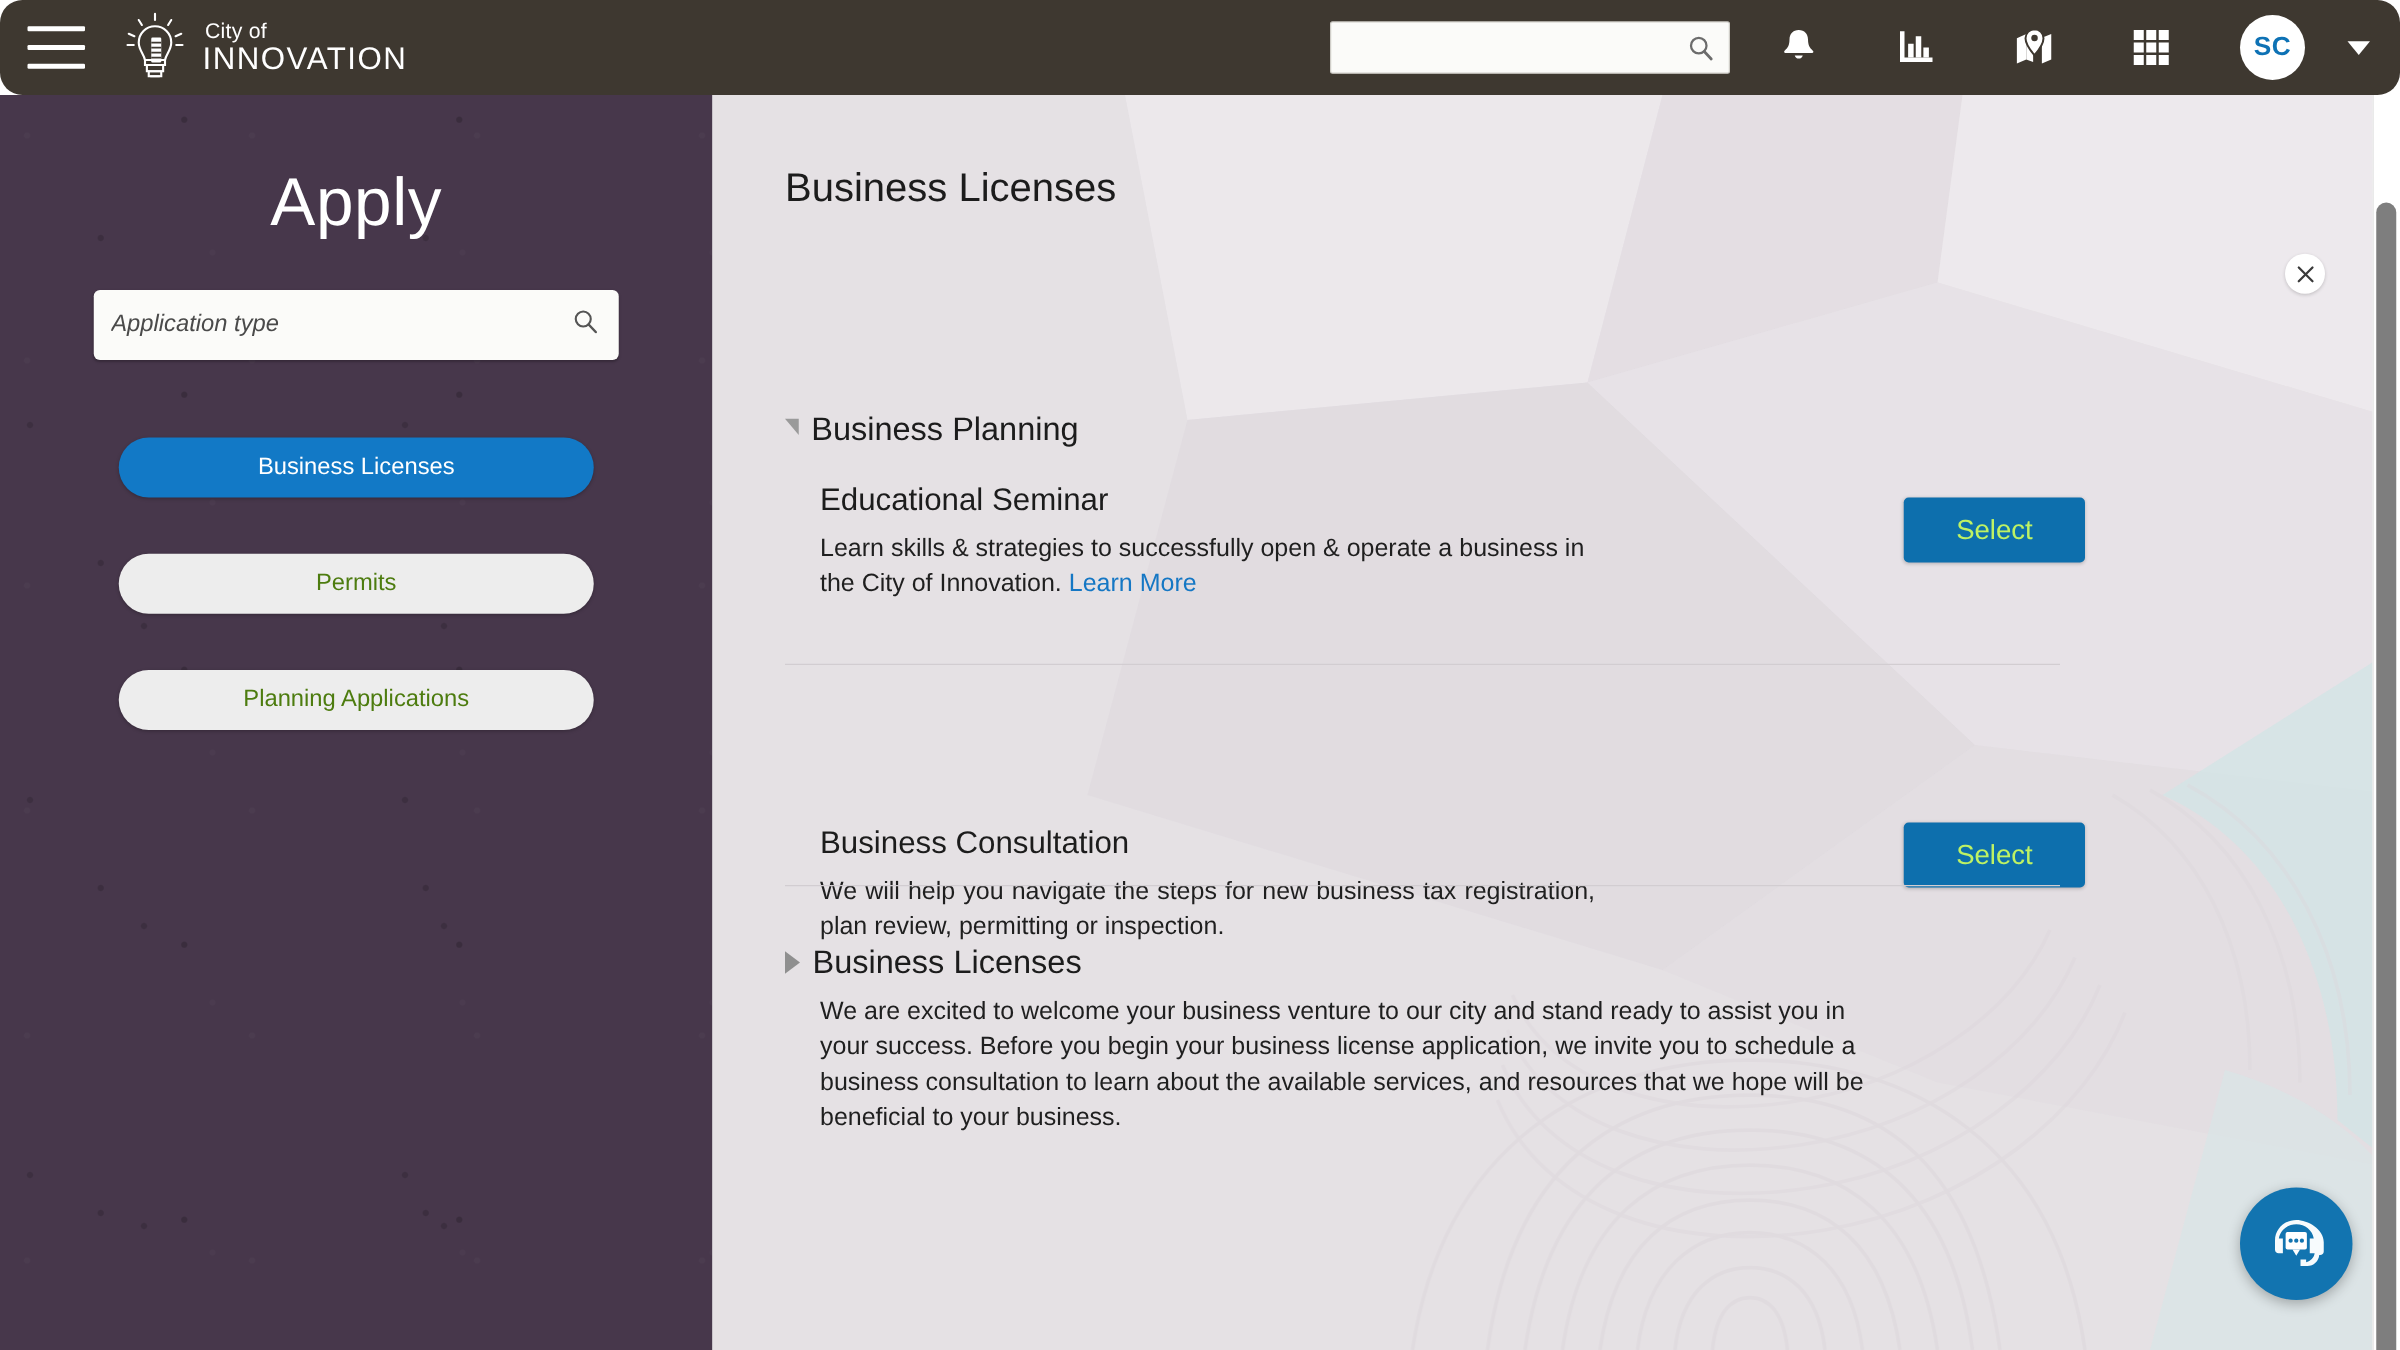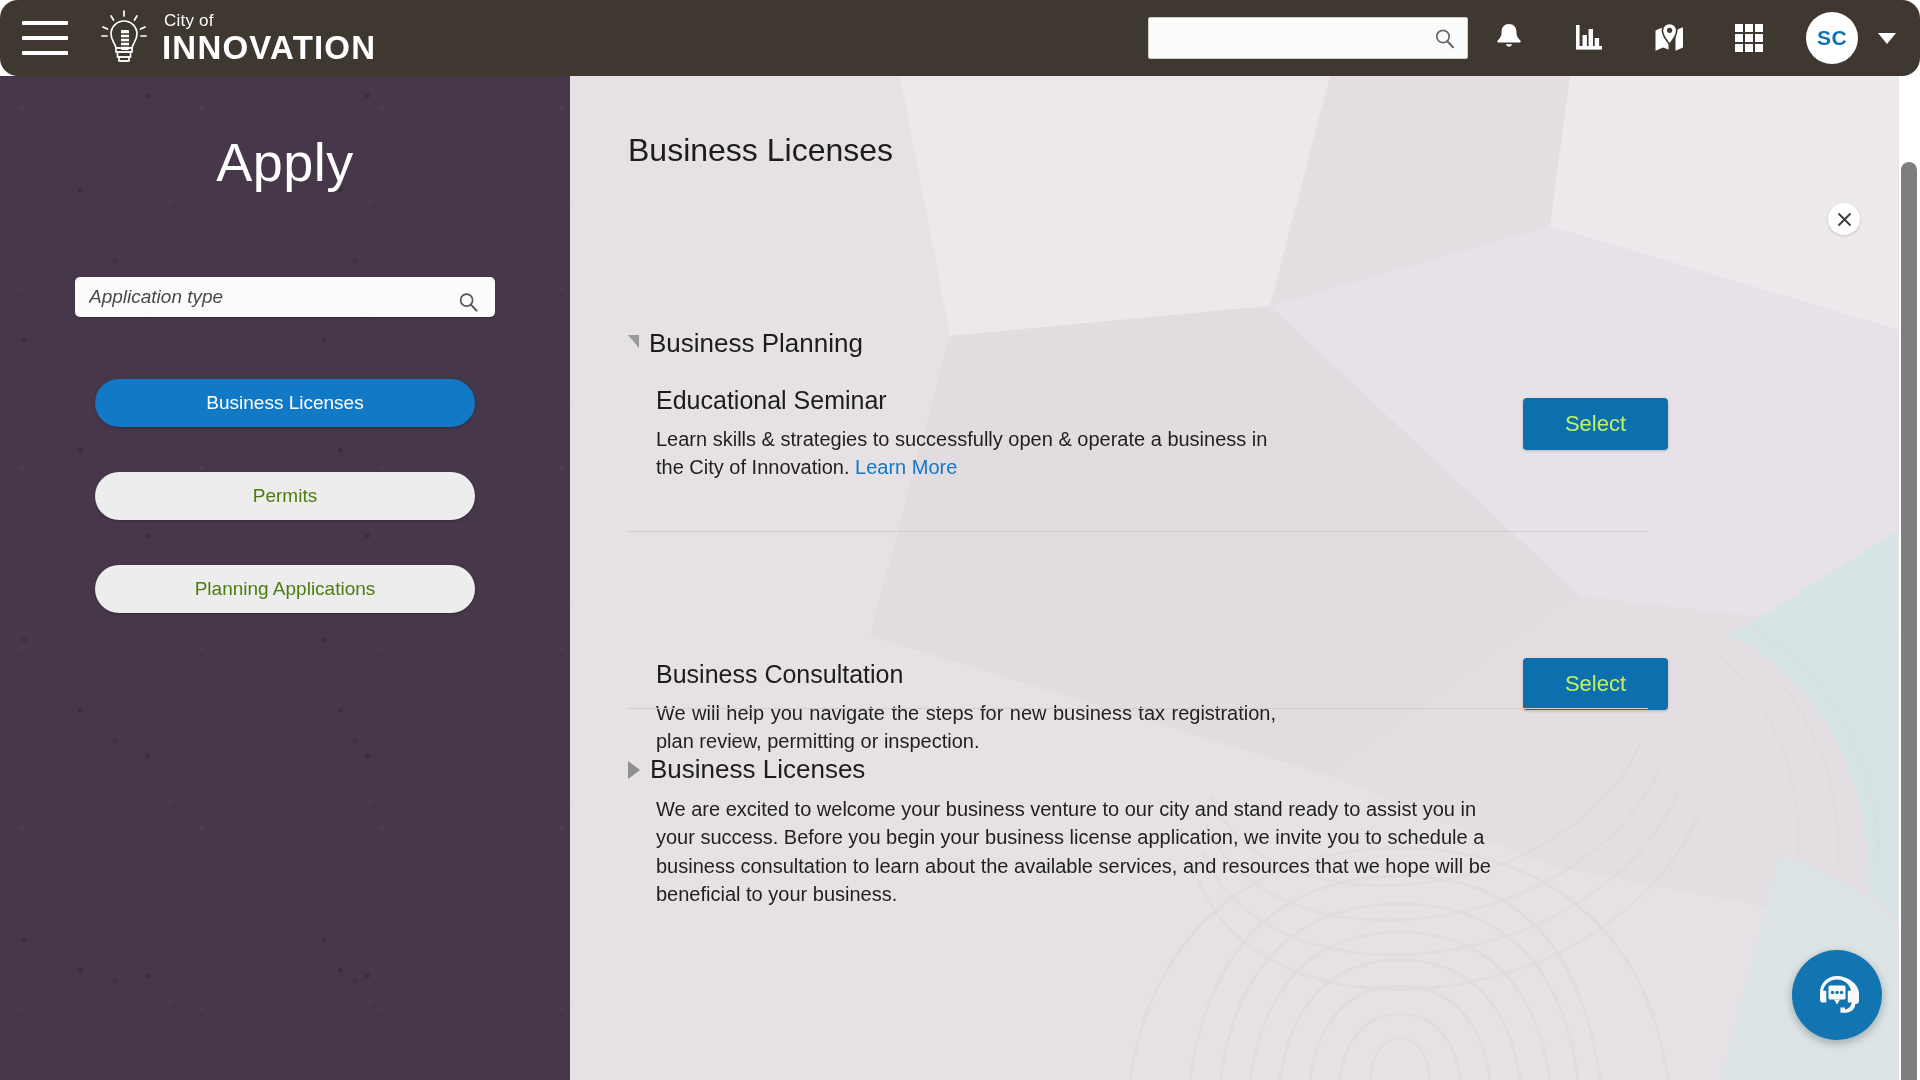--- a/index.html
+++ b/index.html
@@ -26,25 +26,25 @@
   .hamburger span { display:block; width: 46px; height: 4px; background: #ffffff; border-radius: 1px;}
 
   .brand { display: flex; align-items: center; gap: 12px; }
   .bulb { width: 52px; height: 60px; display:block; }
   .brandtext { display:flex; flex-direction: column; line-height: 1; color:#fff; }
   .brandtext .small {
     font-size: 17px; letter-spacing: .2px; font-weight: 400;
     margin-bottom: 2px; margin-left: 2px;
   }
   .brandtext .big {
-    font-size: 33px; font-weight: 700; letter-spacing: 1.2px;
+    font-size: 25px; font-weight: 400; letter-spacing: 1.2px;
   }
 
   .topright {
-    margin-left: auto; display:flex; align-items:center; gap: 2px;
+    margin-left: auto; display:flex; align-items:center; gap: 16px;
     padding-right: 14px;
   }
   .searchwrap {
     position: relative; width: 320px; height: 42px;
     background: #fbfbf9; border: 1px solid #cfcdc8; border-radius: 2px;
     display:flex; align-items:center;
   }
   .searchwrap input {
     border: none; outline: none; background: transparent;
     width: 100%; height: 100%; padding: 0 40px 0 10px;
@@ -79,21 +79,21 @@
       radial-gradient(circle at 85% 63%, rgba(255,255,255,.02) 0 2px, transparent 3px),
       radial-gradient(circle at 48% 77%, rgba(0,0,0,.15) 0 2px, transparent 3px),
       radial-gradient(circle at 8% 88%,  rgba(0,0,0,.14) 0 2px, transparent 3px);
     background-size: 180px 180px, 220px 220px, 260px 260px, 200px 200px, 240px 240px, 300px 300px;
   }
   .apply-title {
     text-align:center; color:#ffffff; font-size:54px; font-weight:400;
     margin-top: 55px; letter-spacing: .5px;
   }
   .appsearch {
-    position:relative; width:420px; height:40px; margin: 84px auto 0;
+    position:relative; width:420px; height:56px; margin: 39px auto 0;
     background:#fbfbf9; border-radius:5px; display:flex; align-items:center;
     box-shadow: 0 1px 2px rgba(0,0,0,.25);
   }
   .appsearch input {
     border:none; outline:none; background:transparent;
     width:100%; height:100%; padding: 0 46px 0 14px;
     font-size:19px; font-style:italic; color:#4a4a4a;
     font-family:"Liberation Sans", sans-serif;
   }
   .appsearch input::placeholder { color:#4a4a4a; font-style: italic; opacity:1; }

